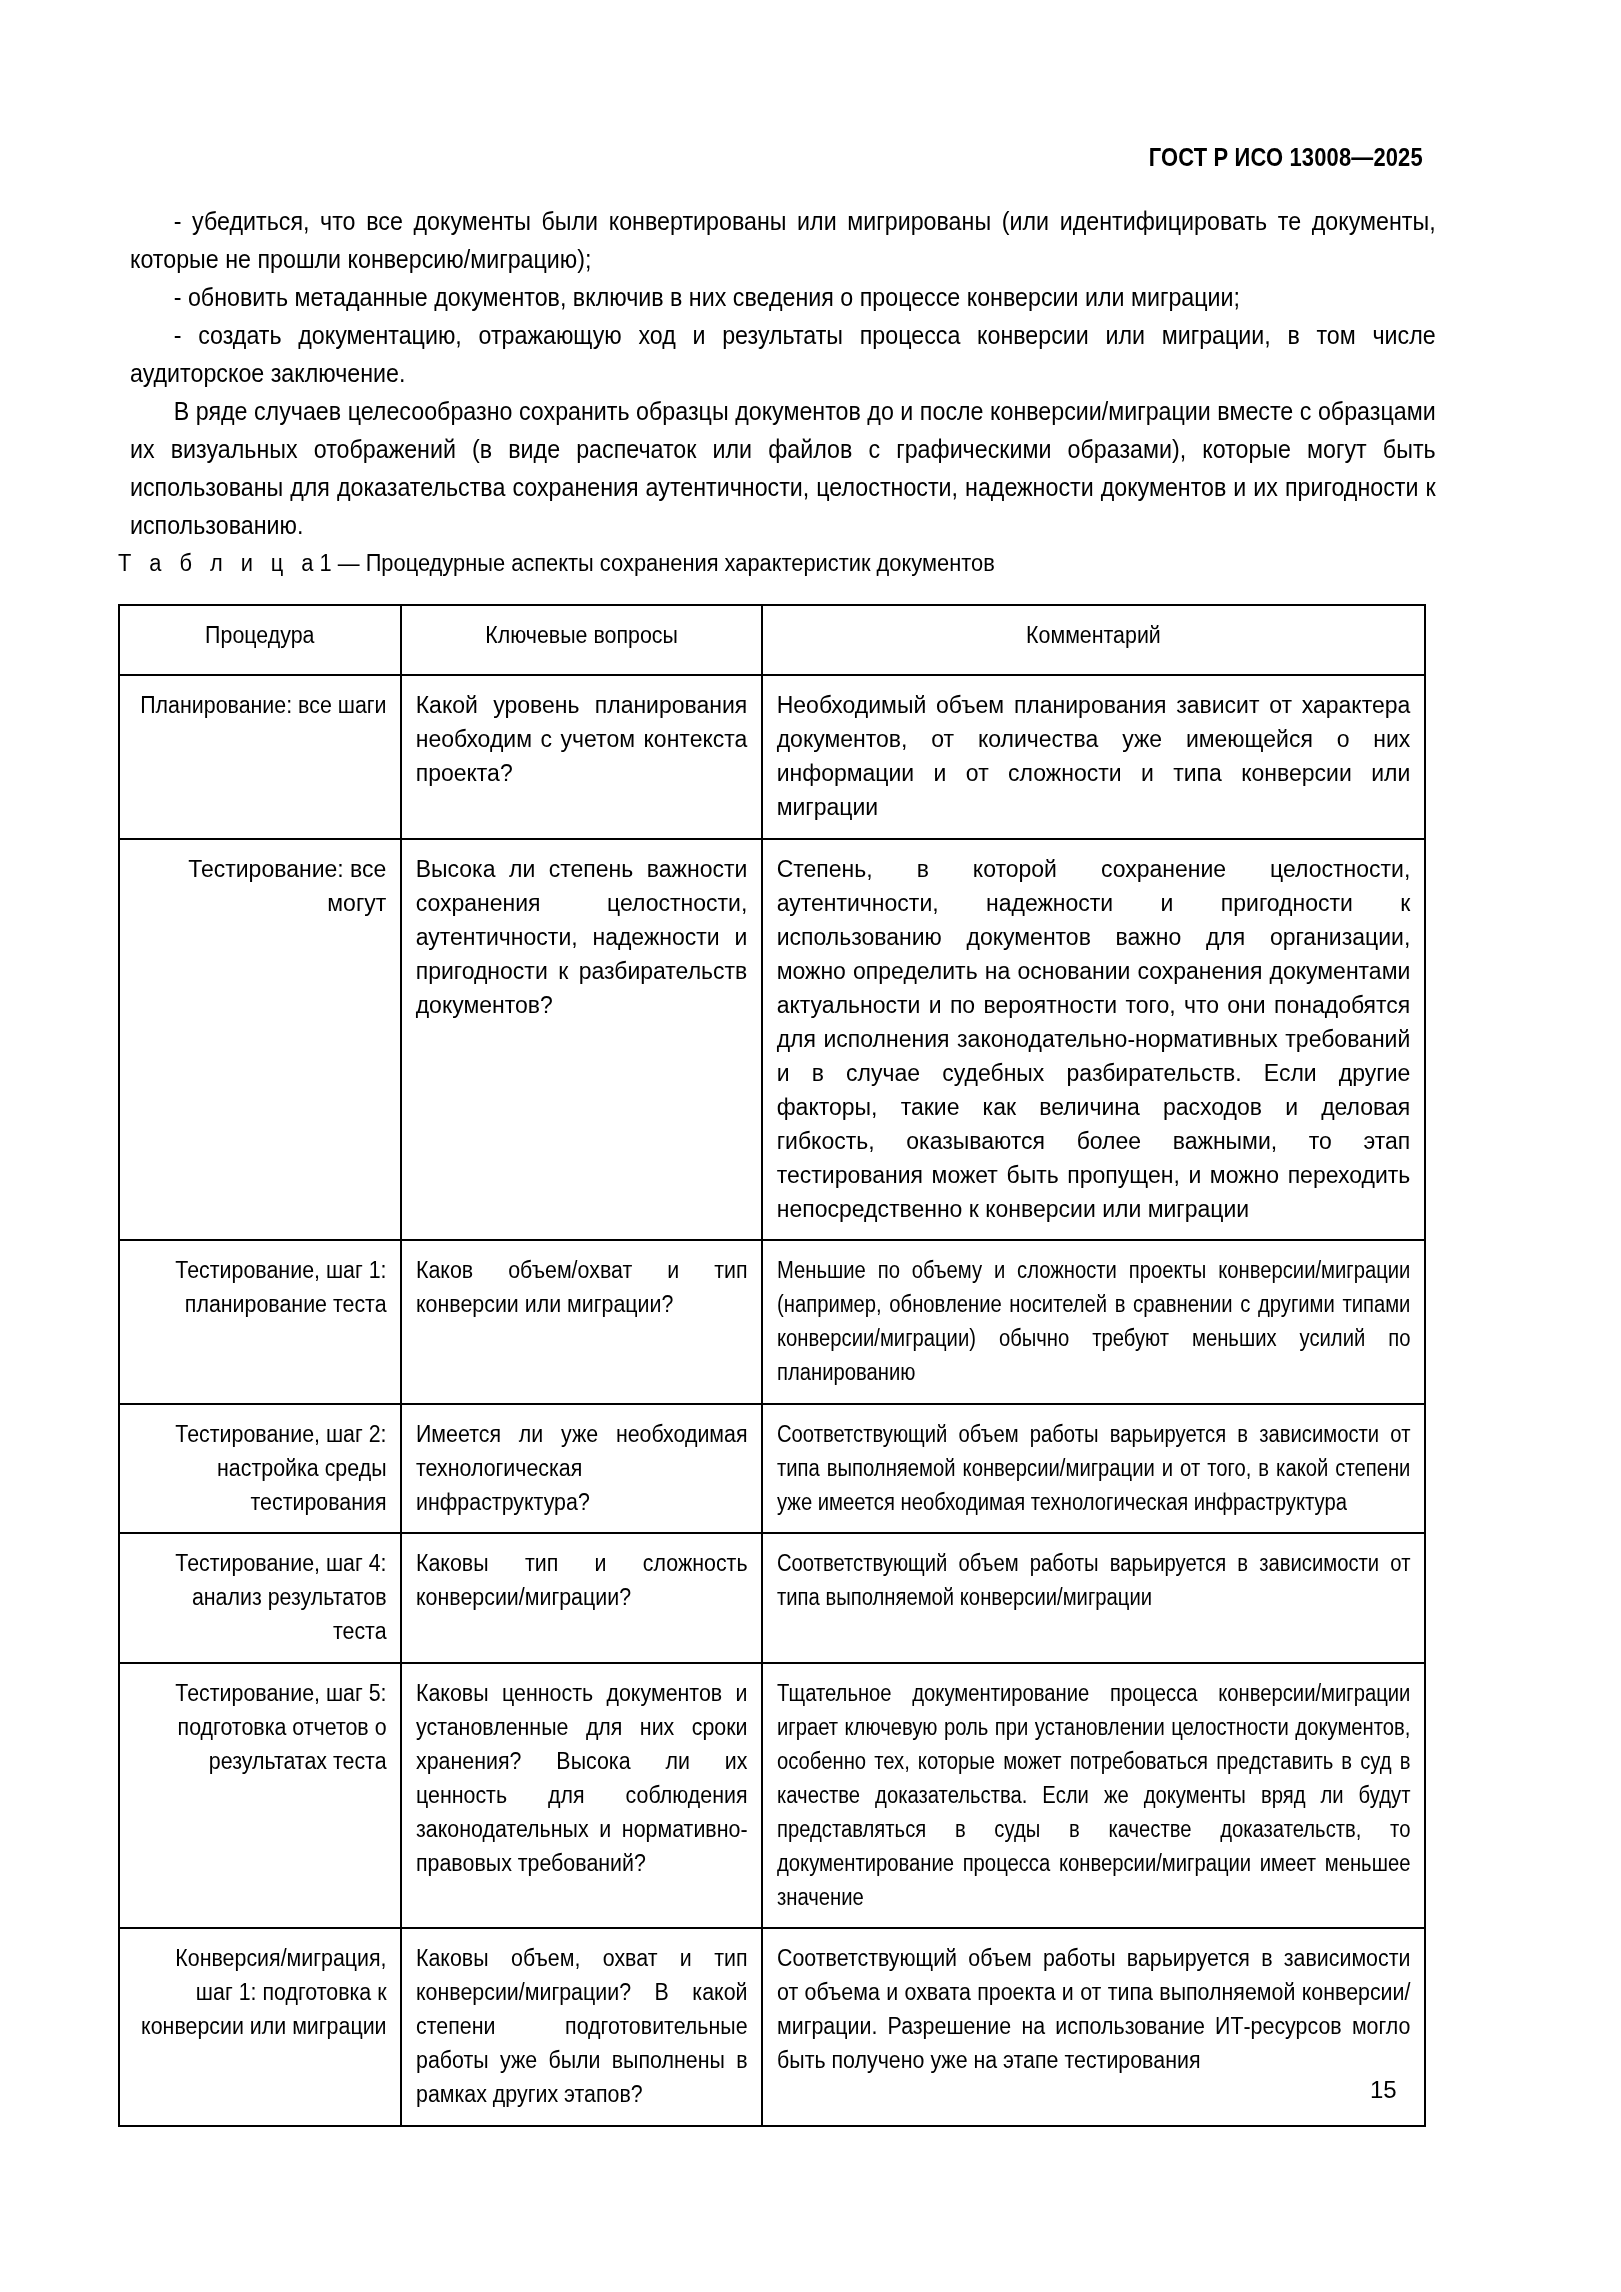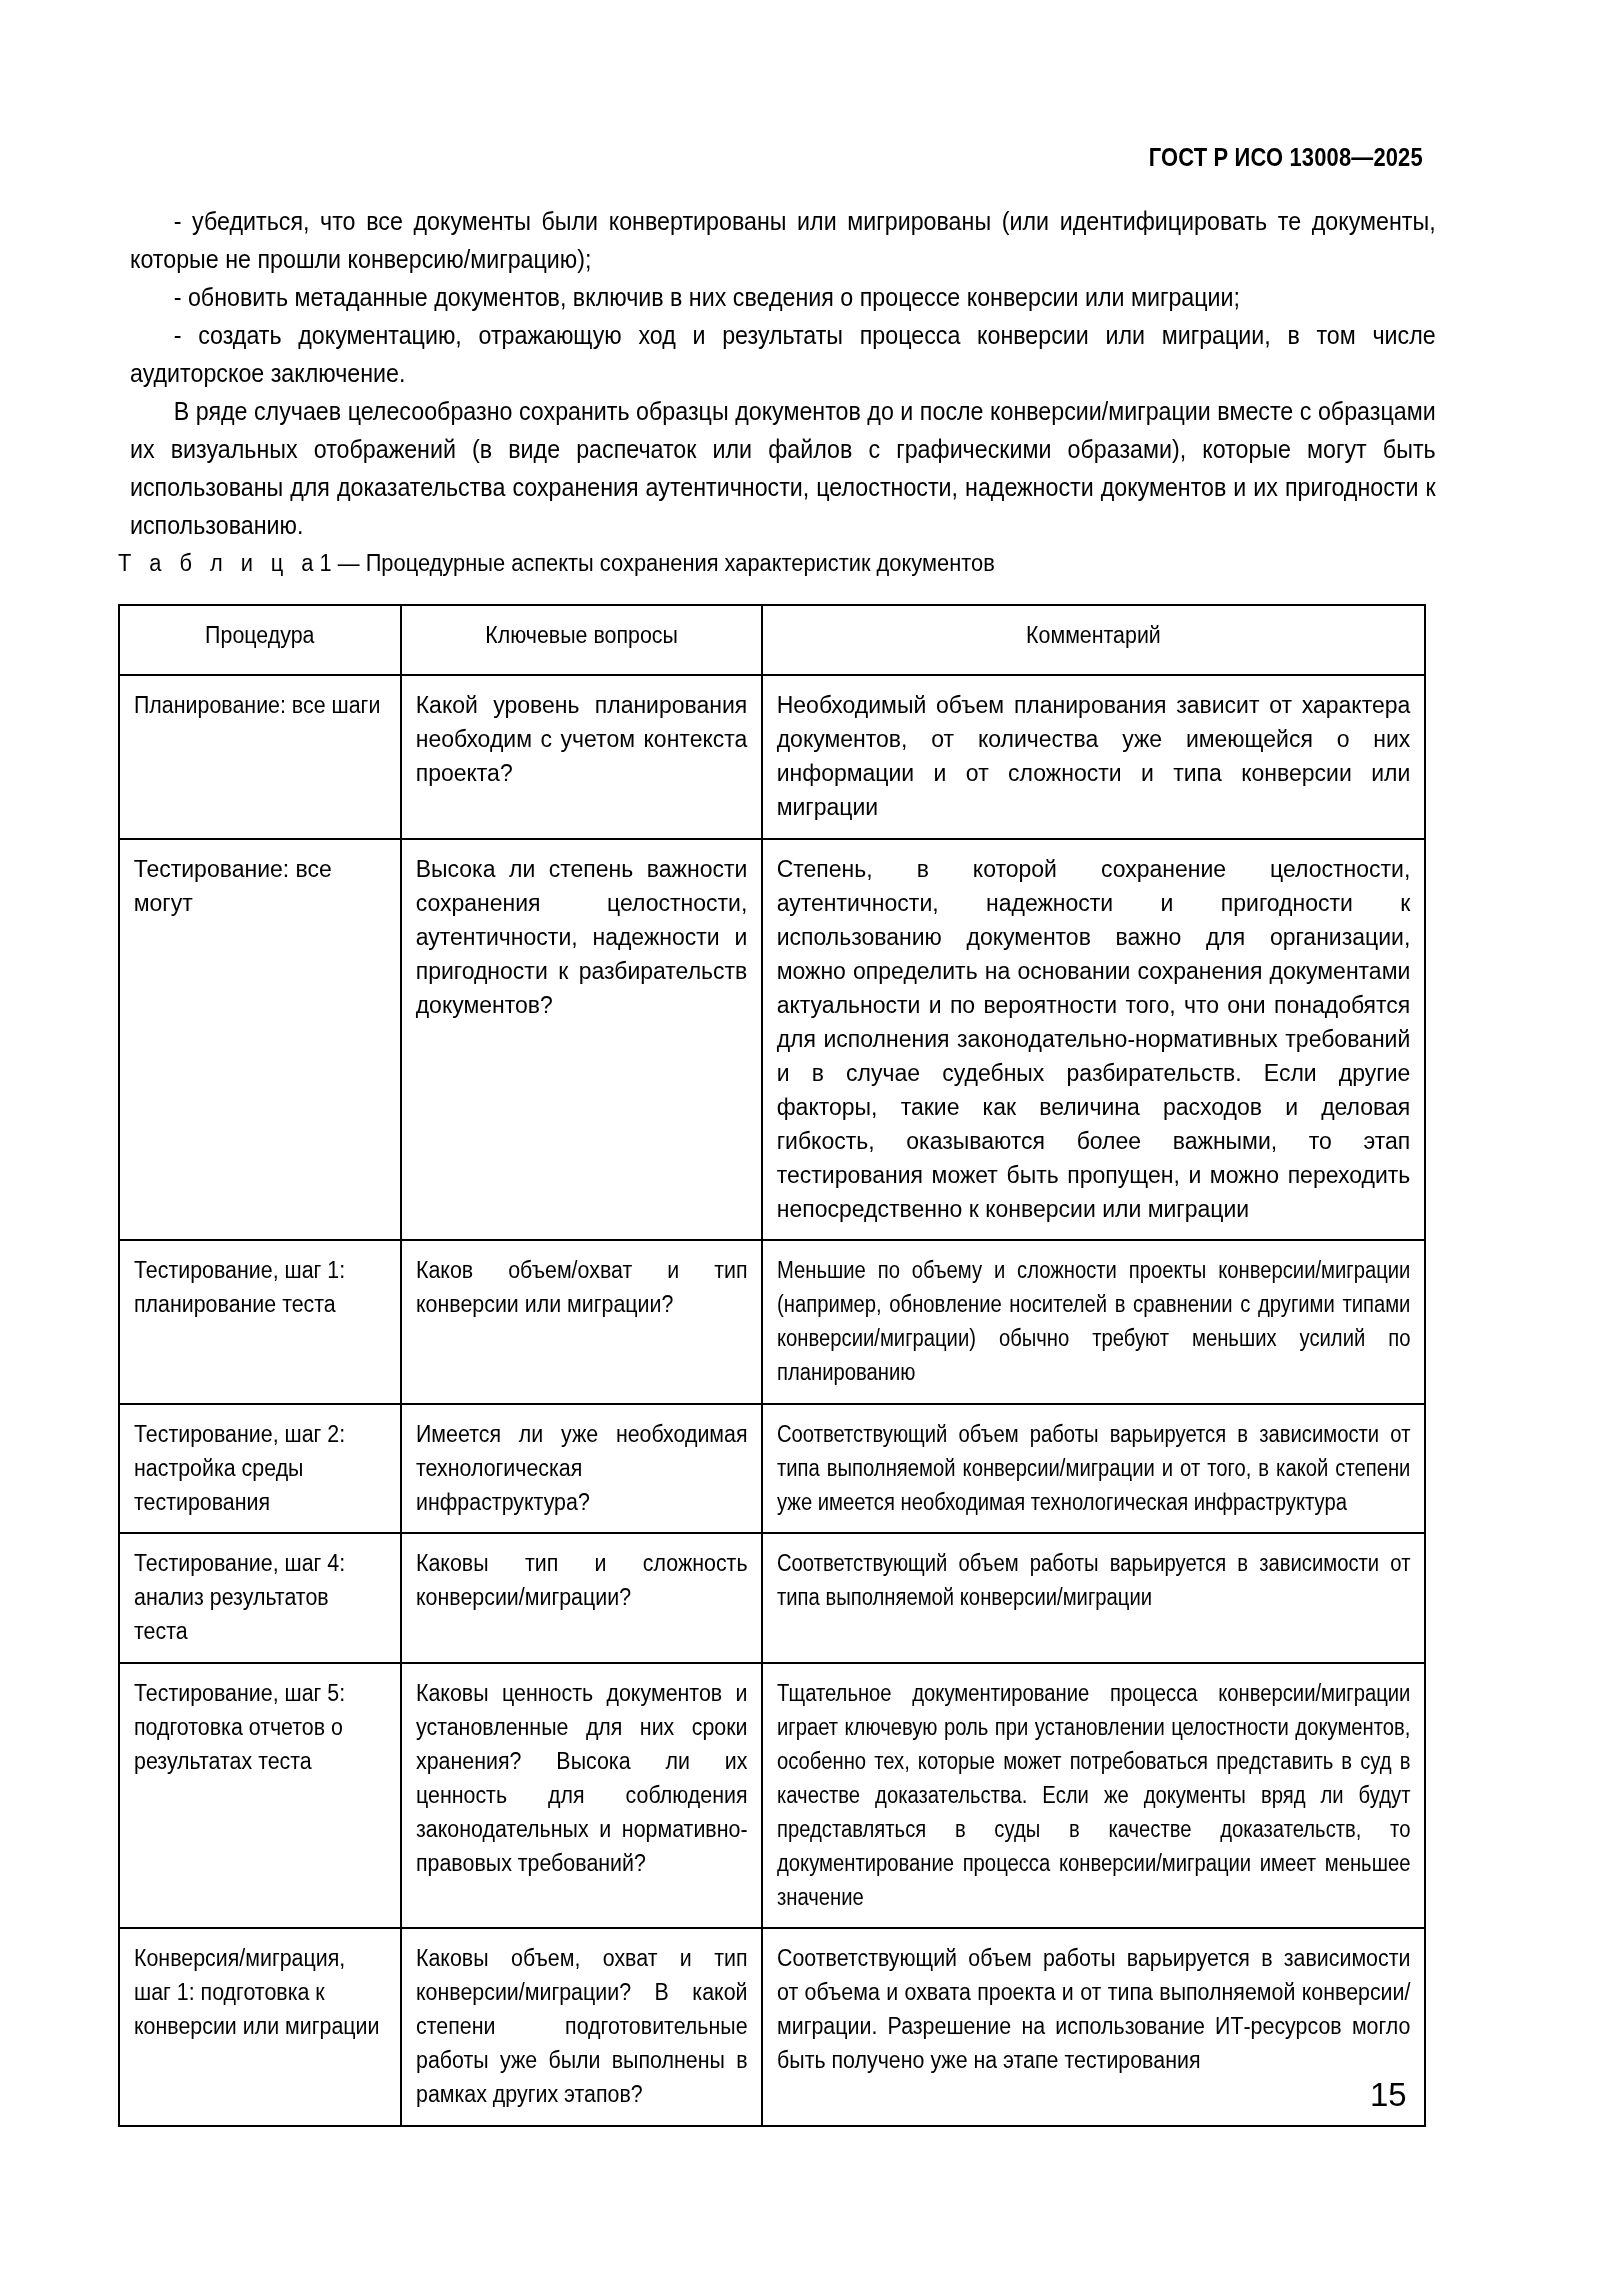--- a/index.html
+++ b/index.html
@@ -104,21 +104,21 @@
     padding: 13.7px 7.8px 15.7px 7.8px;
     height: 43px;
     font-size: 23.5px;
   }
   thead th .hdr {
     display: inline-block;
     transform: scaleX(0.93);
   }
 
   td.col-proc {
-    text-align: left;
+    text-align: right;
   }
   td.col-q, td.col-com {
     text-align: justify;
     text-justify: inter-word;
     text-align-last: left;
   }
 
   
   .sq {
     display: block;
@@ -126,21 +126,21 @@
   }
   .n93 { transform: scaleX(0.93); width: 107.5%; }
   .n88 { transform: scaleX(0.88); width: 113.6%; }
   .n100 { transform: scaleX(1); width: 100%; }
 
   
   .page-number {
     position: absolute;
     left: 1370px;
     top: 2076px;
-    font-size: 33px;
+    font-size: 24px;
   }
 </style>
 </head>
 <body>
 
 <div class="page">
 
   <div class="header">ГОСТ Р ИСО 13008—2025</div>
 
   <div class="body-block">

